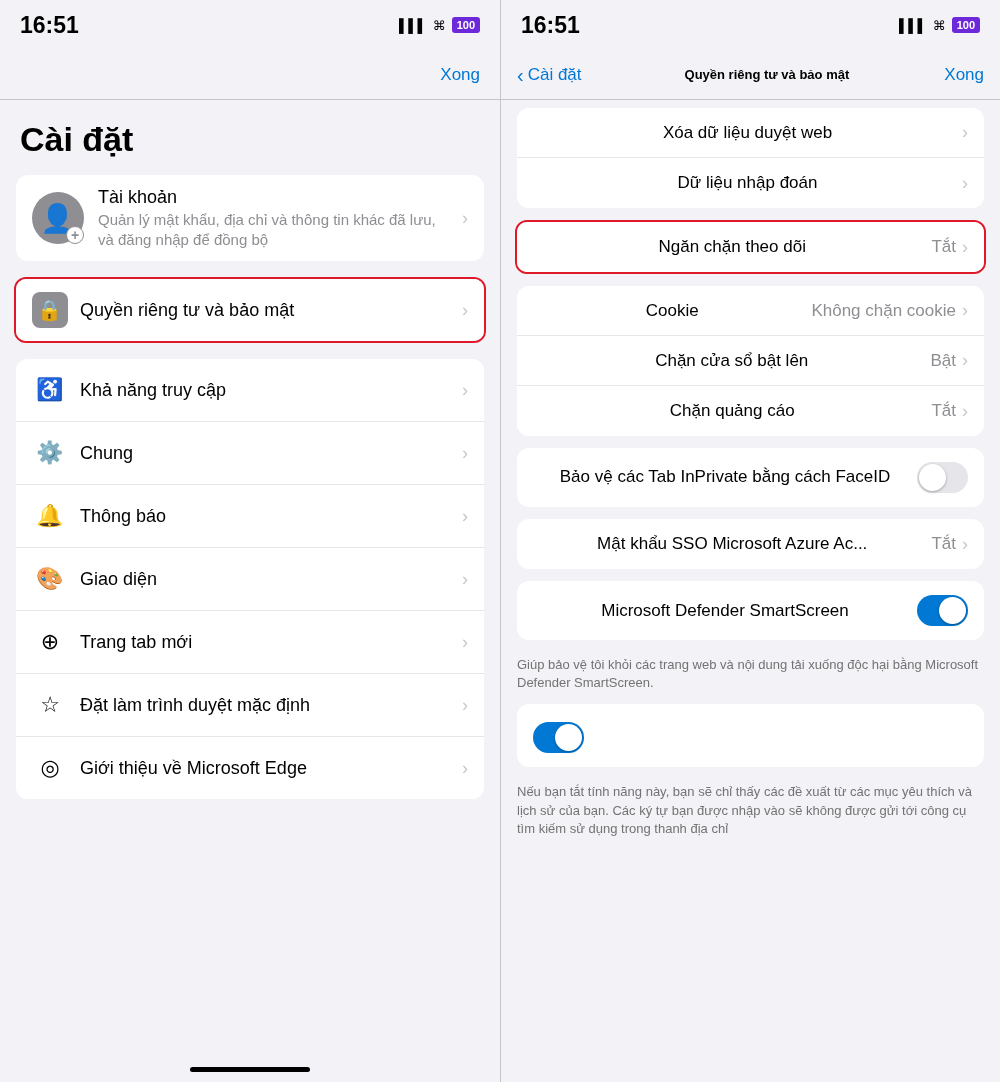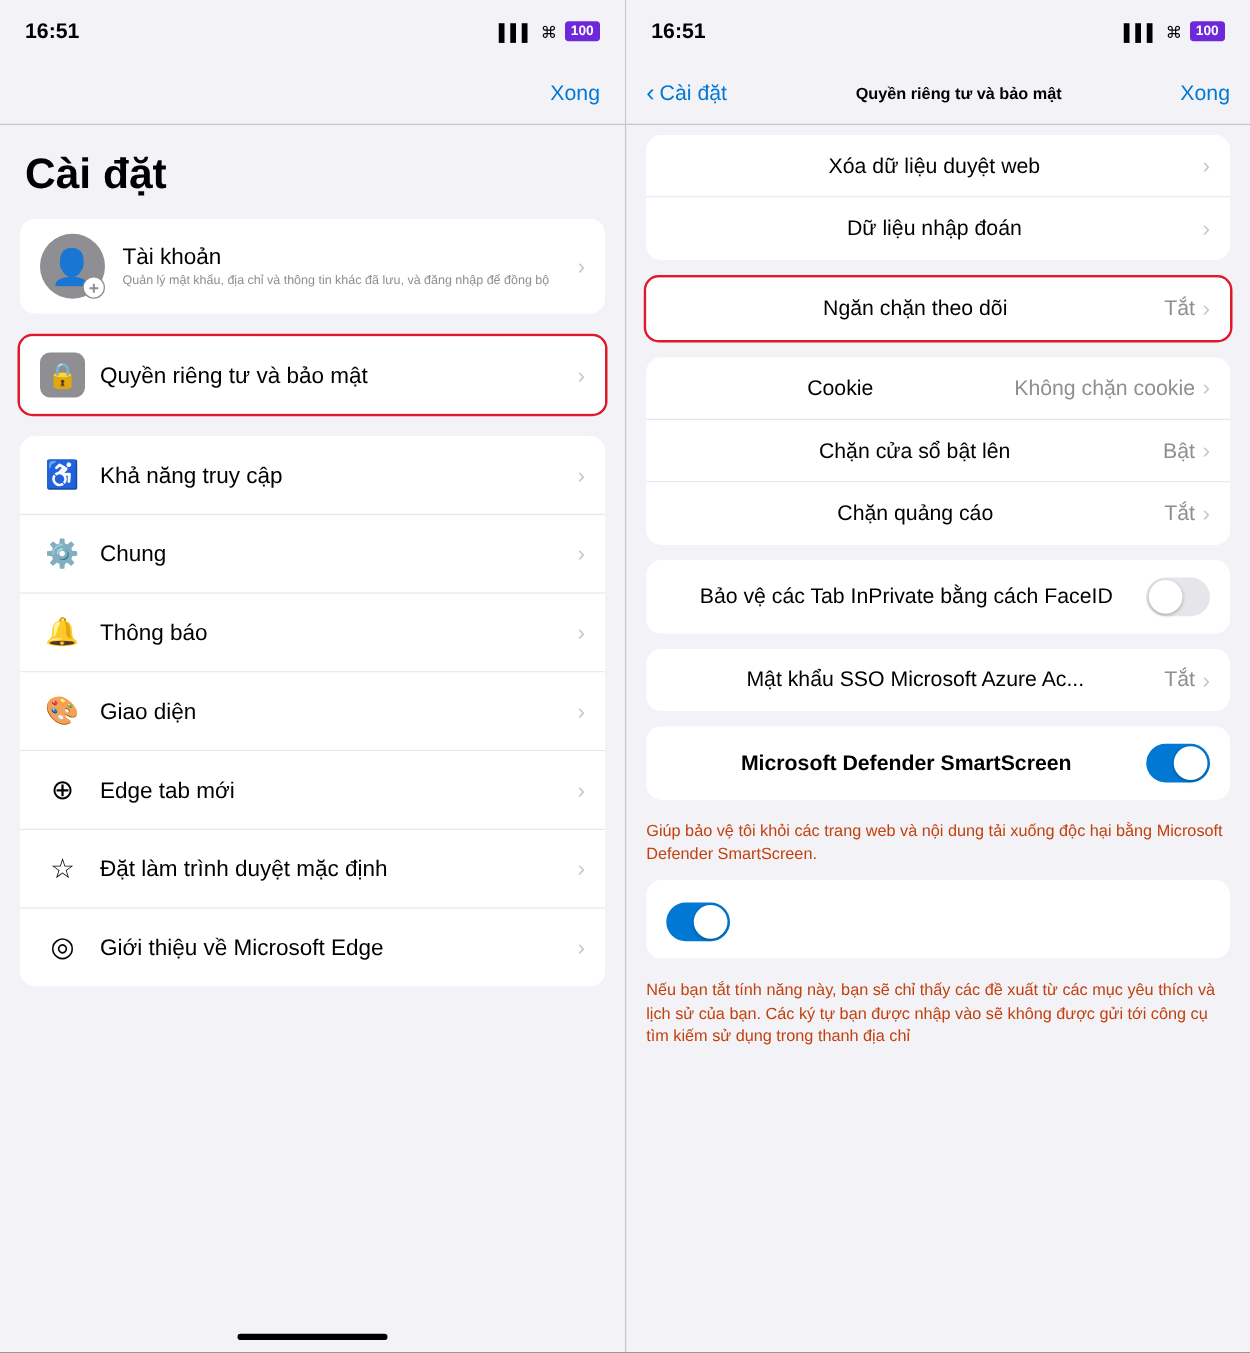--- a/index.html
+++ b/index.html
@@ -35,21 +35,21 @@
     
     .status-bar {
       height: 50px;
       background: #f2f2f7;
       display: flex;
       align-items: center;
       justify-content: space-between;
       padding: 0 20px;
     }
     .status-time {
-      font-size: 17px;
+      font-size: 23px;
       font-weight: 600;
       color: #000;
     }
     .status-icons {
       display: flex;
       align-items: center;
       gap: 6px;
     }
     .signal-bars { font-size: 13px; color: #000; }
     .wifi-icon { font-size: 13px; color: #000; }
@@ -157,21 +157,21 @@
     }
     .settings-item-content {
       flex: 1;
     }
     .settings-item-title {
       font-size: 18px;
       color: #000;
       font-weight: 400;
     }
     .settings-item-subtitle {
-      font-size: 10px;
+      font-size: 15px;
       color: #8e8e93;
       margin-top: 2px;
       line-height: 1.3;
     }
     .settings-item-chevron {
       color: #c7c7cc;
       font-size: 18px;
       margin-left: 8px;
     }
 
@@ -275,21 +275,21 @@
       top: 2px;
       box-shadow: 0 1px 3px rgba(0,0,0,0.3);
       transition: left 0.2s;
     }
     .toggle.off .toggle-knob { left: 2px; }
     .toggle.on .toggle-knob { left: 22px; }
 
     
     .description-text {
       font-size: 13px;
-      color: #c2410c;
+      color: #737373;
       padding: 4px 16px 12px 16px;
       line-height: 1.4;
     }
 
     
     .bottom-indicator {
       position: absolute;
       bottom: 10px;
       left: 50%;
       transform: translateX(-50%);
@@ -407,21 +407,21 @@
       <div class="settings-item">
         <div class="settings-item-icon" style="background:none;font-size:22px;">🎨</div>
         <div class="settings-item-content">
           <div class="settings-item-title">Giao diện</div>
         </div>
         <span class="settings-item-chevron">›</span>
       </div>
       <div class="settings-item">
         <div class="settings-item-icon" style="background:none;font-size:22px;">⊕</div>
         <div class="settings-item-content">
-          <div class="settings-item-title">Edge tab mới</div>
+          <div class="settings-item-title">Trang tab mới</div>
         </div>
         <span class="settings-item-chevron">›</span>
       </div>
       <div class="settings-item">
         <div class="settings-item-icon" style="background:none;font-size:22px;">☆</div>
         <div class="settings-item-content">
           <div class="settings-item-title">Đặt làm trình duyệt mặc định</div>
         </div>
         <span class="settings-item-chevron">›</span>
       </div>
@@ -510,21 +510,21 @@
 
     <div class="right-settings-section">
       <div class="right-settings-item">
         <span class="right-settings-item-label">Mật khẩu SSO Microsoft Azure Ac...</span>
         <span class="right-settings-item-value">Tắt</span>
         <span class="right-settings-item-chevron">›</span>
       </div>
     </div>
 
     <div class="right-settings-section">
-      <div class="right-settings-item" style="padding: 14px 16px; font-weight: bold;">
+      <div class="right-settings-item" style="padding: 14px 16px;">
         <span class="right-settings-item-label" style="flex:1;">Microsoft Defender SmartScreen</span>
         <div class="toggle on">
           <div class="toggle-knob"></div>
         </div>
       </div>
     </div>
     <div class="description-text">Giúp bảo vệ tôi khỏi các trang web và nội dung tải xuống độc hại bằng Microsoft Defender SmartScreen.</div>
 
     <div class="right-settings-section">
       <div class="right-settings-item" style="padding: 14px 16px; align-items: flex-start;">

